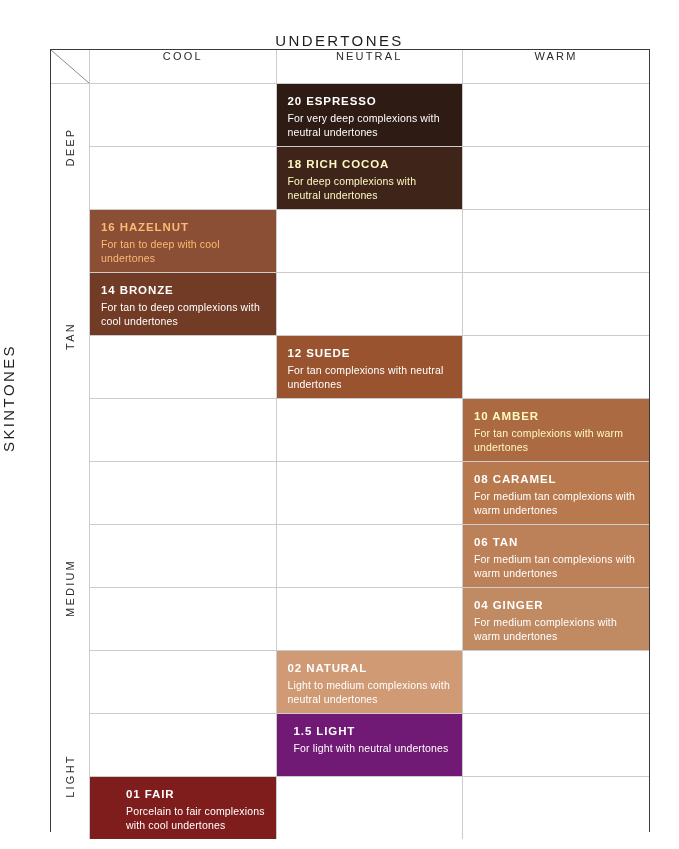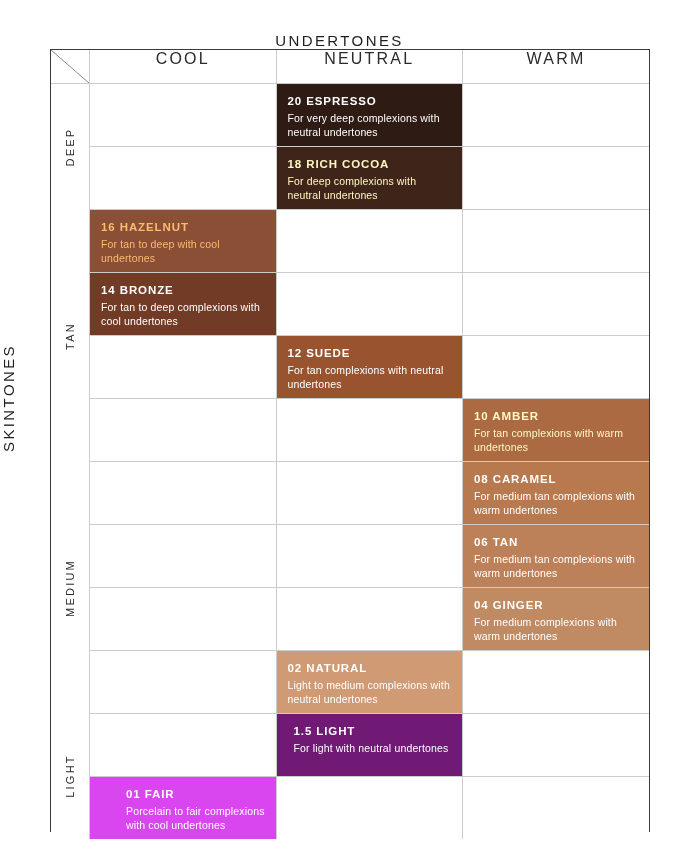--- a/index.html
+++ b/index.html
@@ -84,21 +84,21 @@
     border-bottom: 1px solid #cccccc !important;
   }
   .corner .diag {
     position: absolute;
     left: 0; top: 0;
     width: 100%; height: 100%;
   }
 
   .col-head {
     height: 33px;
-    font-size: 16px;
+    font-size: 11px;
     letter-spacing: 2.2px;
     font-weight: 400;
     color: #2a2a2a;
     border-top: none !important;
     vertical-align: middle;
   }
   .col-head.last {
     border-right: none !important;
   }
 
@@ -333,21 +333,21 @@
                 <div class="sw-name">1.5 LIGHT</div>
                 <div class="sw-desc">For light with neutral undertones</div>
               </div>
             </td>
             <td class="cell lastcol">
               <div class="swatch empty"></div>
             </td>
           </tr>
           <tr>
             <td class="cell lastrow">
-              <div class="swatch" style="background: #d946ef; color: rgb(255, 255, 255); padding-left: 36px;">
+              <div class="swatch" style="background: #7f1d1d; color: rgb(255, 255, 255); padding-left: 36px;">
                 <div class="sw-name">01 FAIR</div>
                 <div class="sw-desc">Porcelain to fair complexions with cool undertones</div>
               </div>
             </td>
             <td class="cell lastrow">
               <div class="swatch empty"></div>
             </td>
             <td class="cell lastcol lastrow">
               <div class="swatch empty"></div>
             </td>

